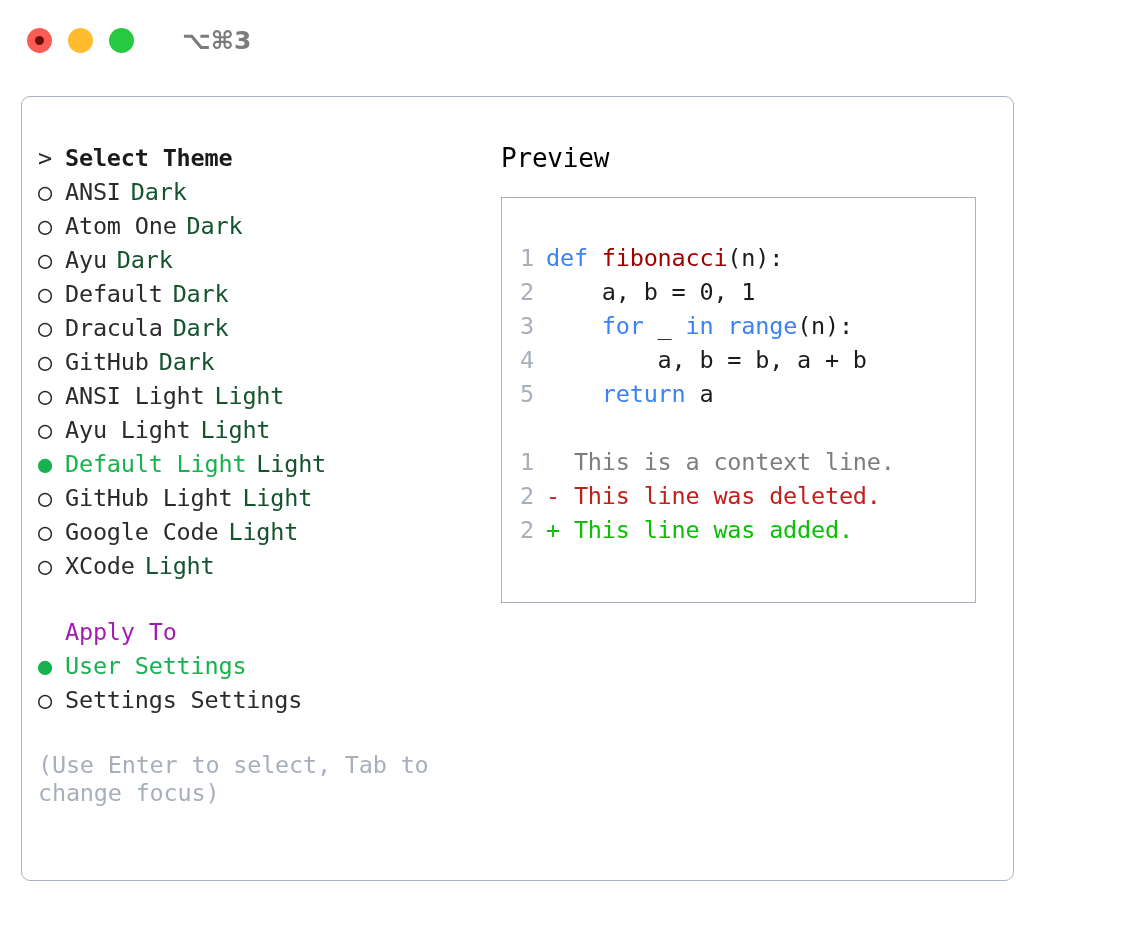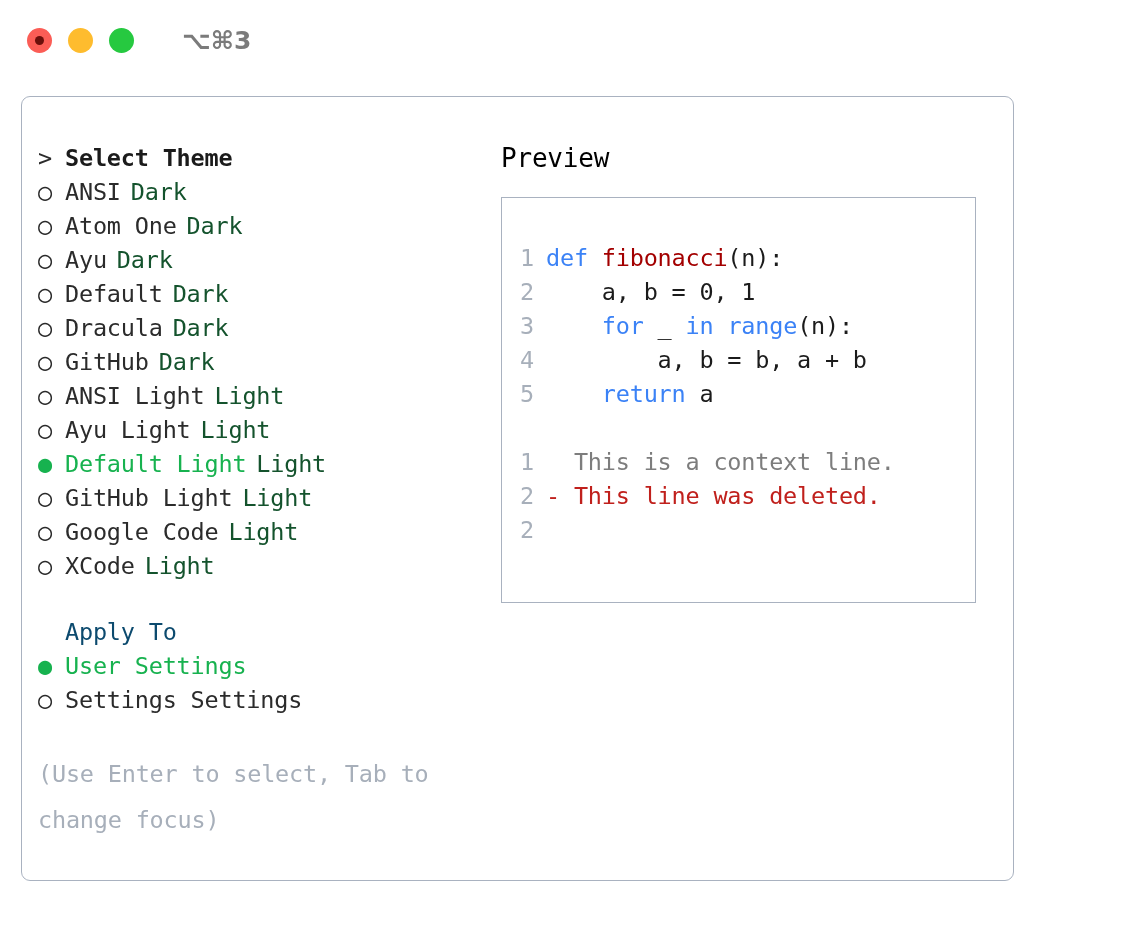--- a/index.html
+++ b/index.html
@@ -120,30 +120,30 @@
     margin-left: 10px;
   }
 
   .group-head {
     display: flex;
     align-items: baseline;
     line-height: 34px;
     height: 34px;
     font-size: 23.5px;
     white-space: pre;
-    color: #0c4a6e;
+    color: #a21caf;
     letter-spacing: -0.2px;
   }
 
   .spacer-32 { height: 32px; }
 
   .hint {
     margin-top: 34px;
     font-size: 23.5px;
-    line-height: 46px;
+    line-height: 28px;
     color: #a7afba;
     width: 420px;
     letter-spacing: -0.2px;
   }
 
   
   .right-col {
     position: absolute;
     left: 479px;
     top: 44px;
@@ -261,20 +261,20 @@
               <div class="code-line"><span class="lineno">1</span><span class="code-text"><span class="kw">def</span><span class="pl"> </span><span class="fn">fibonacci</span><span class="pl">(n):</span></span></div>
               <div class="code-line"><span class="lineno">2</span><span class="code-text"><span class="pl">    a, b = 0, 1</span></span></div>
               <div class="code-line"><span class="lineno">3</span><span class="code-text"><span class="pl">    </span><span class="kw">for</span><span class="pl"> _ </span><span class="kw">in</span><span class="pl"> </span><span class="kw">range</span><span class="pl">(n):</span></span></div>
               <div class="code-line"><span class="lineno">4</span><span class="code-text"><span class="pl">        a, b = b, a + b</span></span></div>
               <div class="code-line"><span class="lineno">5</span><span class="code-text"><span class="pl">    </span><span class="kw">return</span><span class="pl"> a</span></span></div>
             </div>
           <div class="diff-gap"></div>
           <div id="diff-lines">
               <div class="code-line"><span class="lineno">1</span><span class="code-text ctx">  This is a context line.</span></div>
               <div class="code-line"><span class="lineno">2</span><span class="code-text del">- This line was deleted.</span></div>
-              <div class="code-line"><span class="lineno">2</span></div>
+              <div class="code-line"><span class="lineno">2</span><span class="code-text add">+ This line was added.</span></div>
             </div>
         </div>
       </div>
     </div>
 
   </div>
 </div>
 
 </body></html>

